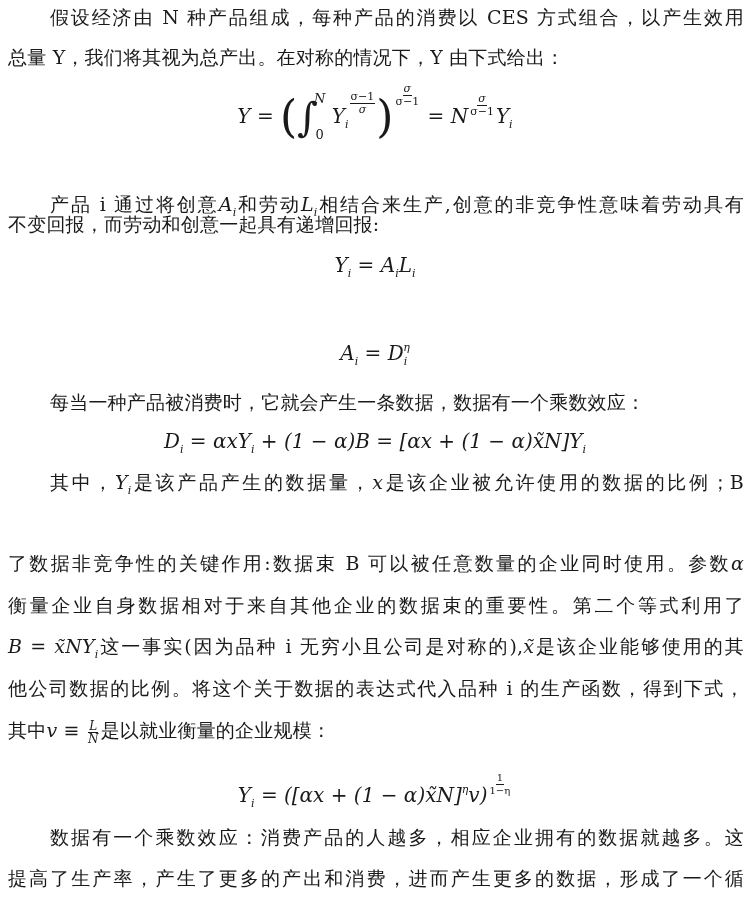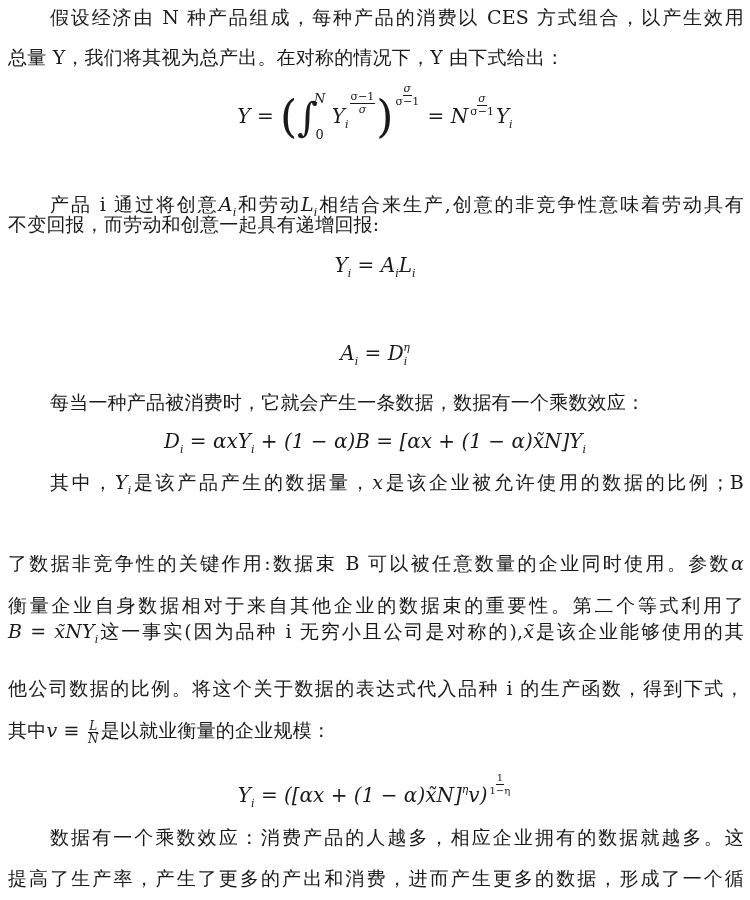--- a/index.html
+++ b/index.html
@@ -152,21 +152,21 @@
     <span>+ (1 − α)B = [αx + (1 − α)x̃N]Y</span><sub>i</sub>
   </div>
 
   <div class="line indent justify" style="top:470px;">
     <span>其中，</span><span class="m">Y</span><sub class="m">i</sub><span>是该产品产生的数据量，</span><span class="m">x</span><span>是该企业被允许使用的数据的比例；B</span>
   </div>
   <div class="line justify" style="top:551px;">
     <span>了数据非竞争性的关键作用:数据束 B 可以被任意数量的企业同时使用。参数</span><span class="m">α</span>
   </div>
   <div class="line justify" style="top:593px;">衡量企业自身数据相对于来自其他企业的数据束的重要性。第二个等式利用了</div>
-  <div class="line justify" style="top:619px;">
+  <div class="line justify" style="top:634px;">
     <span class="m">B = x̃NY</span><sub class="m">i</sub><span>这一事实(因为品种 i 无穷小且公司是对称的),</span><span class="m">x̃</span><span>是该企业能够使用的其</span>
   </div>
   <div class="line justify" style="top:676px;">他公司数据的比例。将这个关于数据的表达式代入品种 i 的生产函数，得到下式，</div>
   <div class="line" style="top:718px;">
     <span>其中</span><span class="m">v</span> <span>≡</span> <span class="frac m" style="font-size:12px;">
         <span class="num">L</span>
         <span class="den">N</span>
       </span><span>是以就业衡量的企业规模：</span>
   </div>
 

